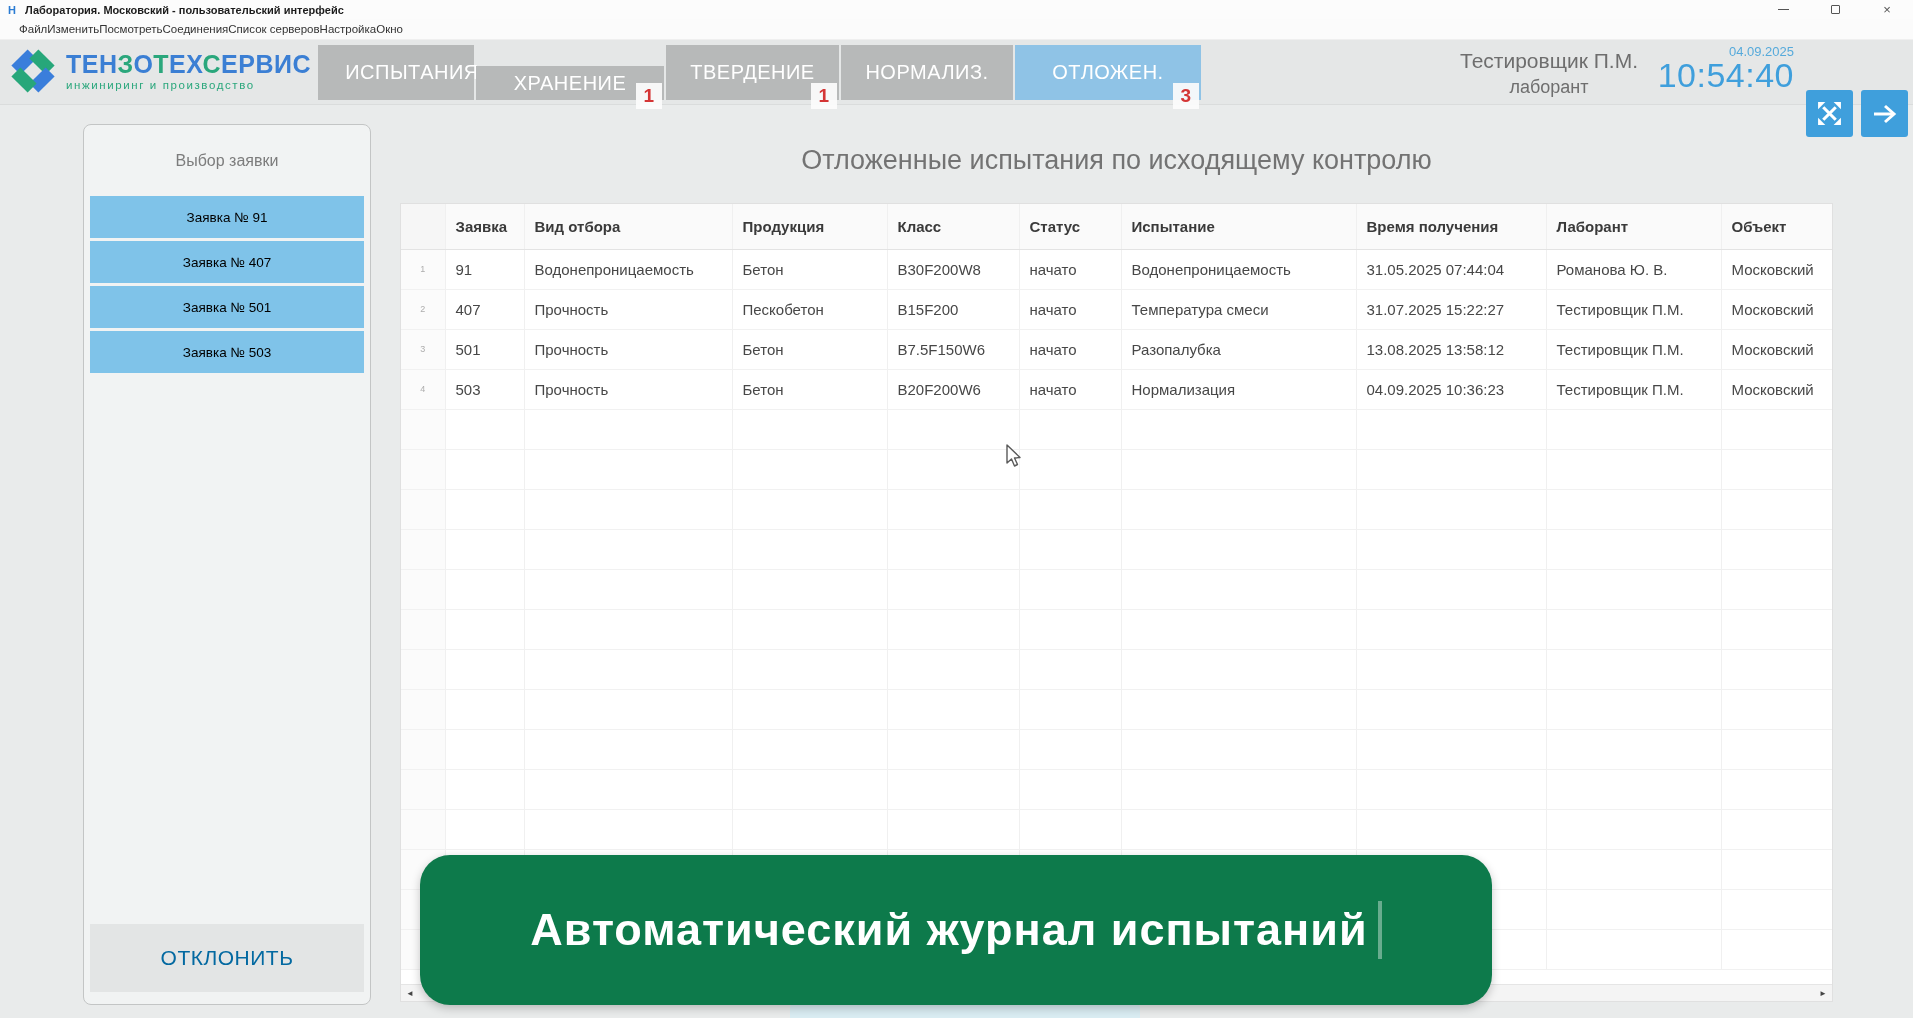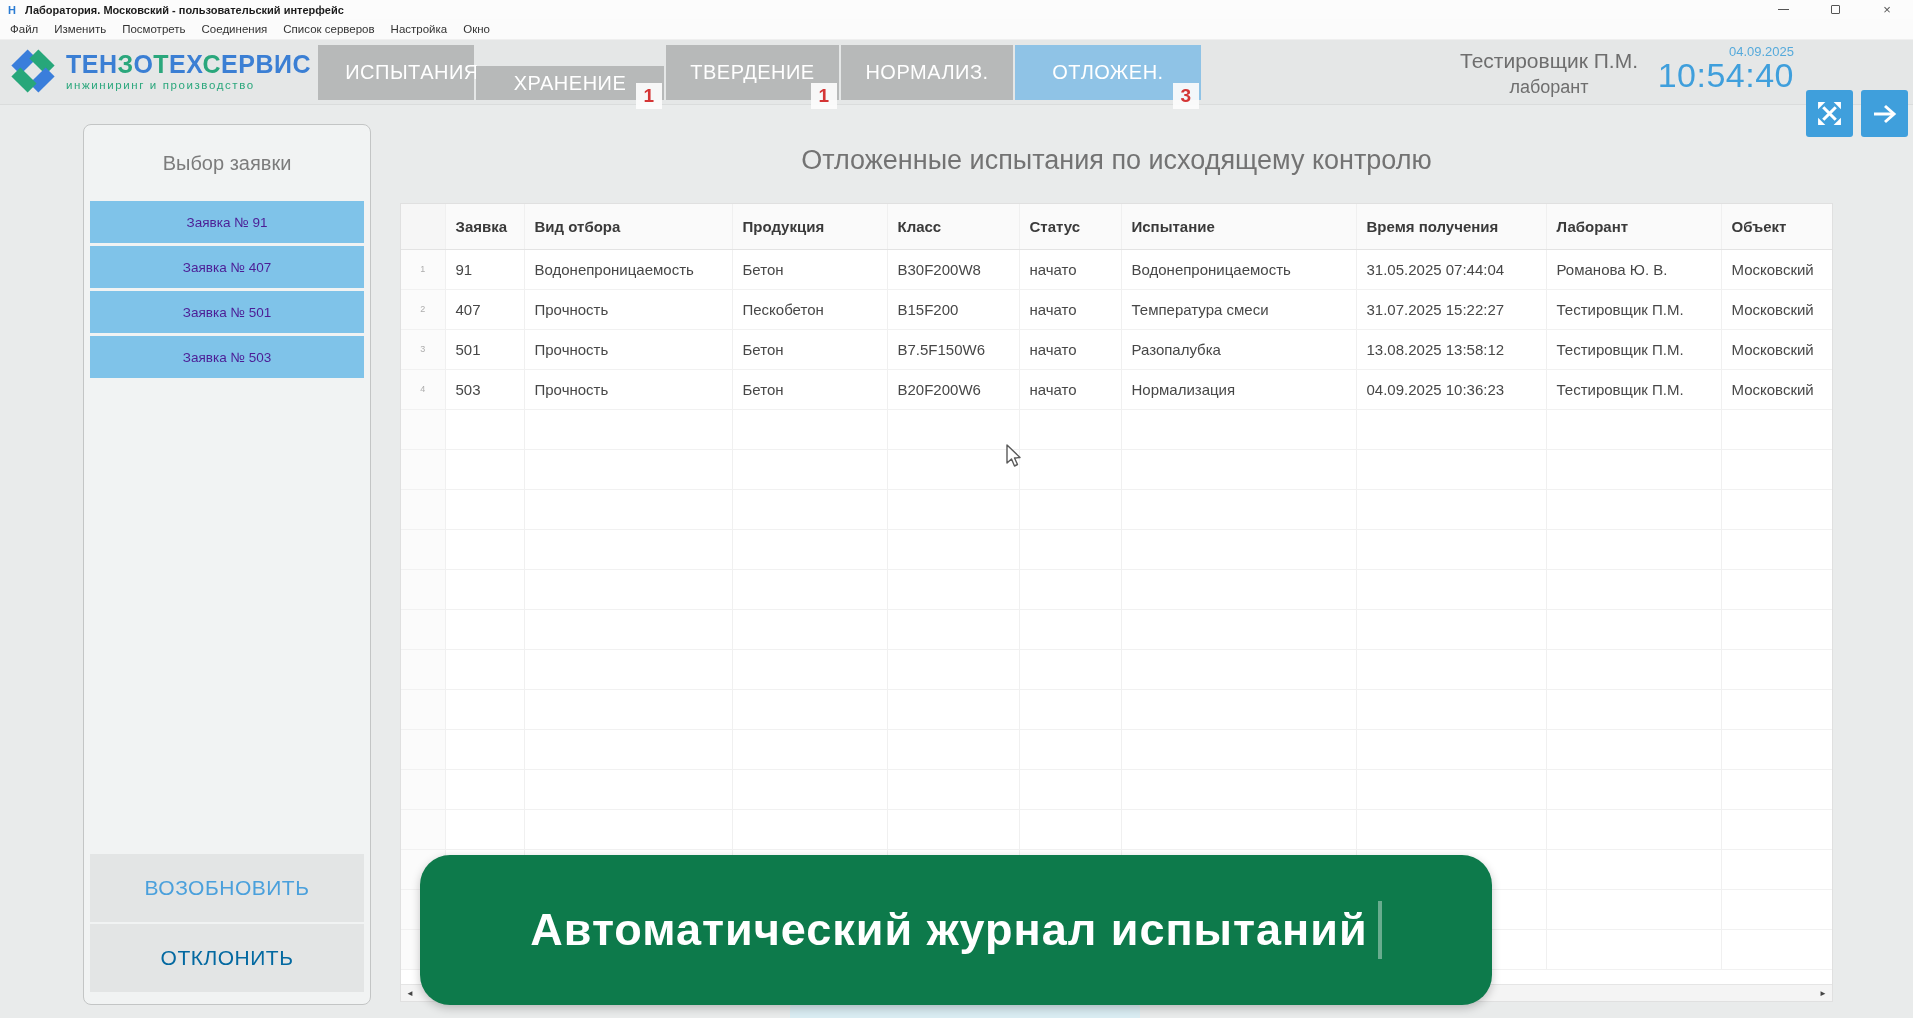--- a/index.html
+++ b/index.html
@@ -19,22 +19,22 @@
   .title-text{ font-size:11px; font-weight:bold; color:#1c1c1c; }
   .win-controls{ position:absolute; right:0; top:0; height:19px; display:flex; align-items:center; }
   .win-btn{ width:52px; height:19px; display:flex; align-items:center; justify-content:center; color:#555; cursor:default; }
   .glyph-min{ width:11px; border-bottom:1.5px solid #555; height:1px; }
   .glyph-restore{ width:9px; height:9px; border:1.5px solid #555; border-radius:1px; }
   .glyph-close{ font-size:13px; color:#555; line-height:1; }
 
   
   .menubar{
     position:absolute; top:19px; left:0; width:100%; height:21px;
-    background:#fbfbfb; display:flex; align-items:center; gap:16px;
-    padding-left:10px; font-size:11.5px; color:#333;
+    background:#fbfbfb; display:flex; align-items:center; gap:0;
+    padding-left:19px; font-size:11.5px; color:#333;
     border-bottom:1px solid #efefef;
   }
   .menu-item{ cursor:default; }
 
   
   .appheader{
     position:absolute; top:40px; left:0; width:100%; height:65px;
     background:#e5e7e7; border-bottom:1px solid #dadcdc;
   }
   .logo{ position:absolute; left:6px; top:4px; display:flex; align-items:center; gap:6px; }
@@ -68,24 +68,24 @@
   }
   #btn-fullscreen{ left:1806px; }
   #btn-exit{ left:1861px; }
 
   
   .sidebar{
     position:absolute; left:83px; top:124px; width:288px; height:881px;
     background:#f1f3f3; border:1px solid #c3c5c5; border-radius:8px;
     display:flex; flex-direction:column;
   }
-  .sidebar-title{ margin-top:27px; text-align:center; font-size:20px; color:#7c7c7c; }
+  .sidebar-title{ margin-top:27px; text-align:center; font-size:16px; color:#7c7c7c; }
   .request-list{ margin-top:26px; display:flex; flex-direction:column; gap:3px; padding:0 6px; }
   .request-btn{
-    height:42px; background:#7fc3e9; color:#4c1d95; font-size:13.5px;
+    height:42px; background:#7fc3e9; color:#000000; font-size:13.5px;
     display:flex; align-items:center; justify-content:center; cursor:default;
   }
   .sidebar-spacer{ flex:1; }
   .action-btns{ display:flex; flex-direction:column; gap:2px; padding:0 6px; margin-bottom:12px; }
   .action-btn{
     height:68px; background:#e3e5e5; display:flex; align-items:center; justify-content:center;
     font-size:21px; letter-spacing:.5px; cursor:default;
   }
   .action-resume{ color:#4aa0dc; }
   .action-decline{ color:#0369a1; }
@@ -229,21 +229,20 @@
 <div class="sidebar">
   <div class="sidebar-title">Выбор заявки</div>
   <div class="request-list" id="request-list">
       <div class="request-btn">Заявка № 91</div>
       <div class="request-btn">Заявка № 407</div>
       <div class="request-btn">Заявка № 501</div>
       <div class="request-btn">Заявка № 503</div>
     </div>
   <div class="sidebar-spacer"></div>
   <div class="action-btns">
-    <div class="action-btn action-resume">ВОЗОБНОВИТЬ</div>
     <div class="action-btn action-decline">ОТКЛОНИТЬ</div>
   </div>
 </div>
 
 <div class="content-title">Отложенные испытания по исходящему контролю</div>
 
 <div class="table-wrap">
   <table>
     <colgroup id="cols">
         <col style="width: 44px;">

